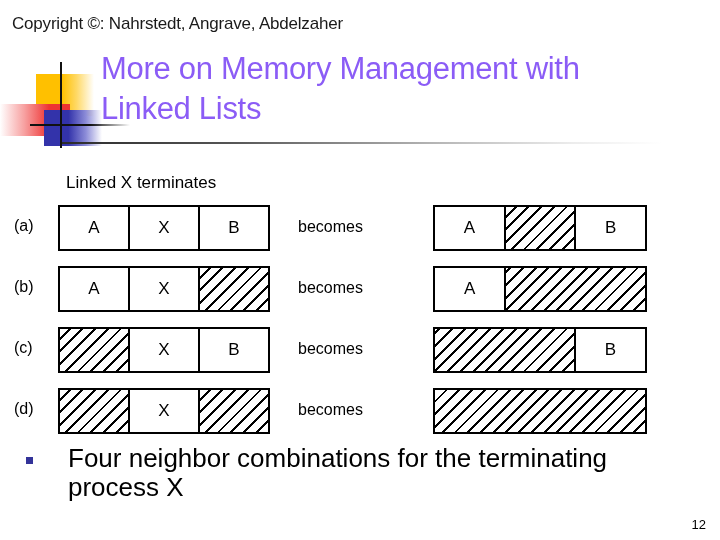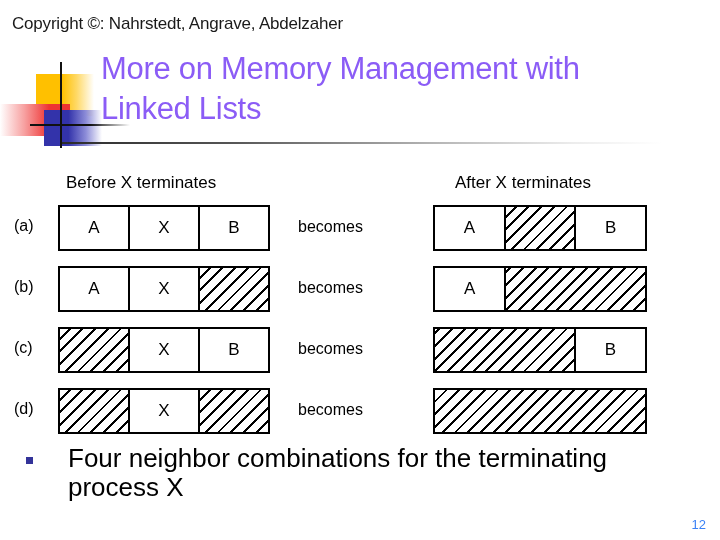--- a/index.html
+++ b/index.html
@@ -145,21 +145,21 @@
     font-size: 26px;
     line-height: 29px;
     color: #000000;
   }
 
   
   #page-number {
     position: absolute;
     right: 14px; bottom: 8px;
     font-size: 13px;
-    color: #3b82f6;
+    color: #000000;
     margin-left: 48px;
   }
 </style>
 </head>
 <body>
 
 <div id="copyright">Copyright ©: Nahrstedt, Angrave, Abdelzaher</div>
 
 <h1 id="title">More on Memory Management with Linked Lists</h1>
 
@@ -167,22 +167,21 @@
   <div class="sq sq-yellow"></div>
   <div class="sq sq-red"></div>
   <div class="sq sq-blue"></div>
   <div class="sq line-v"></div>
   <div class="sq line-h"></div>
 </div>
 
 <div id="divider"></div>
 
 <div id="diagram">
-  <div class="col-head" id="head-before">Before X terminates</div>
-  <div class="col-head" id="head-after">After X terminates</div>
+  <div class="col-head" id="head-before">Linked X terminates</div>
   <div id="rows-container">
       <div class="row" style="top: 205px;">
         <div class="row-label">(a)</div>
         <div class="blocks left">
           <div class="cell w1">A</div>
           <div class="cell w1">X</div>
           <div class="cell w1">B</div>
         </div>
         <div class="becomes">becomes</div>
         <div class="blocks right">

